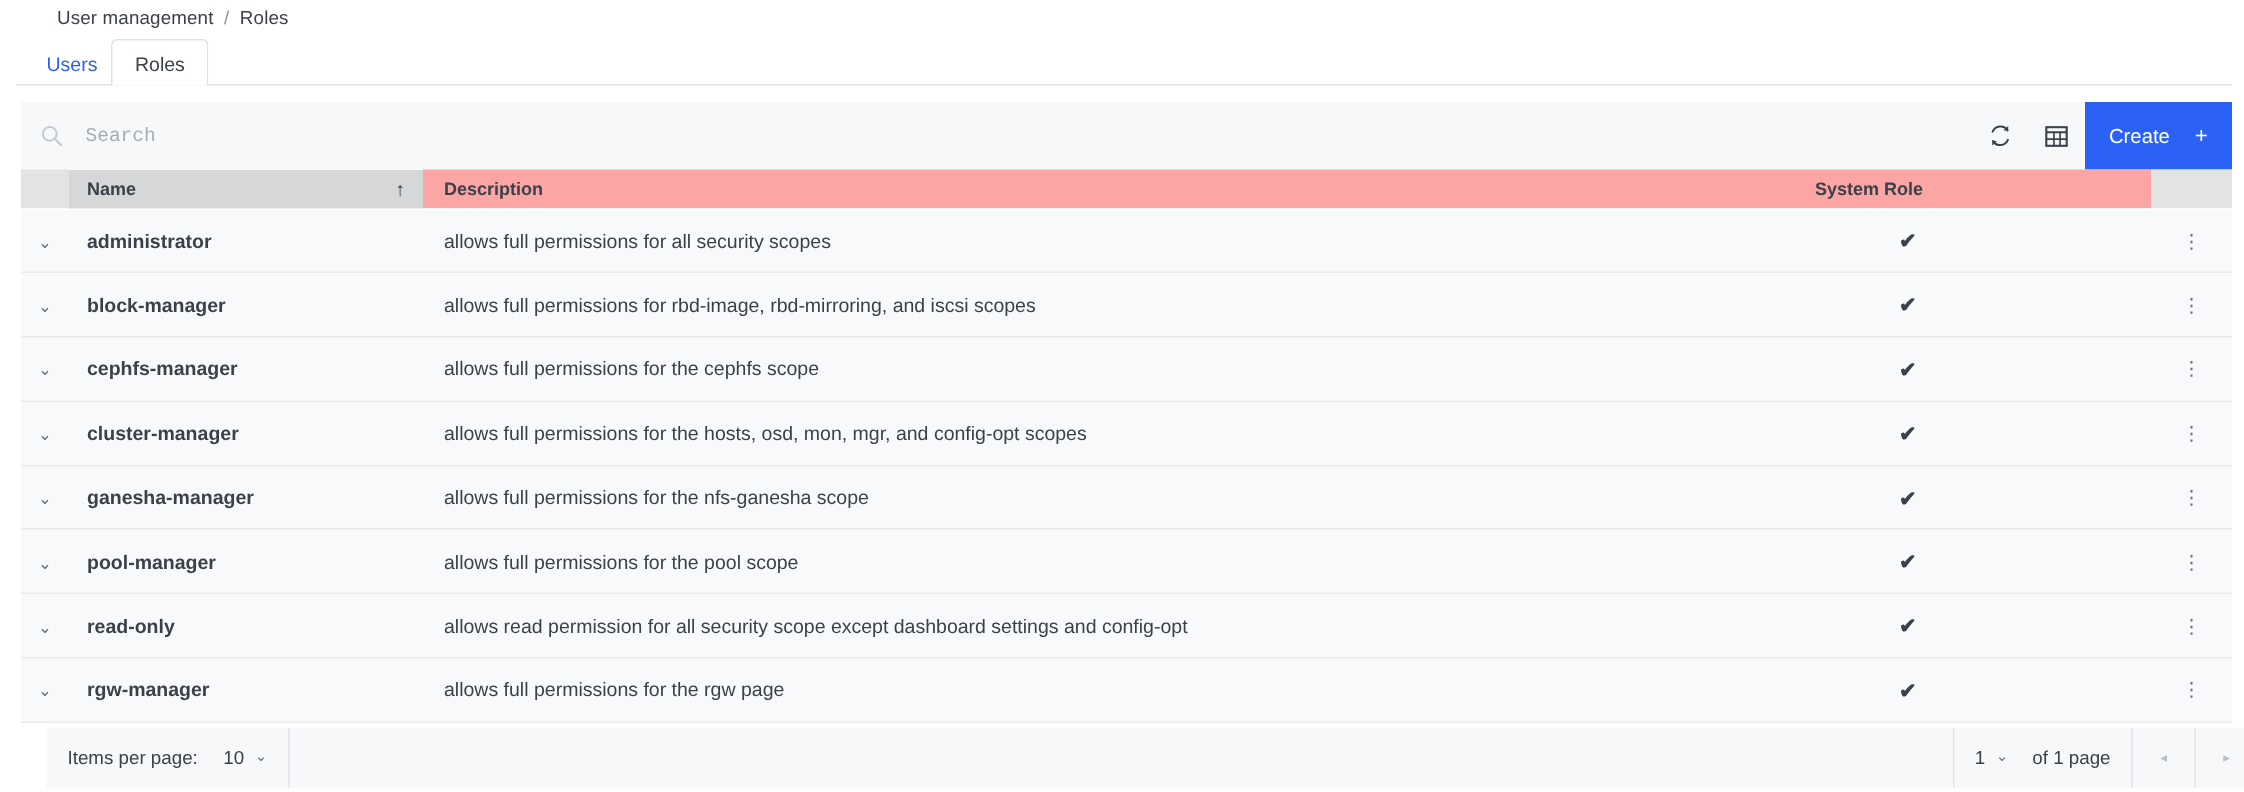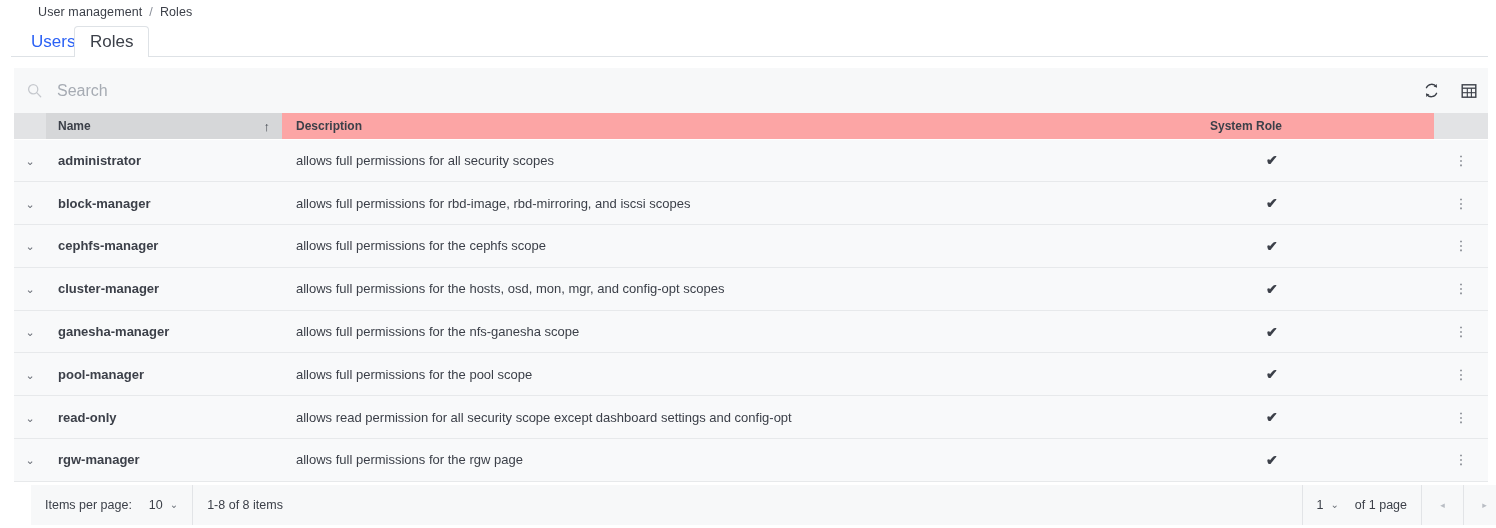--- a/index.html
+++ b/index.html
@@ -56,21 +56,21 @@
     height: 1px;
     background: #dee2e6;
   }
   .tab {
     position: absolute;
     bottom: 0;
     height: 31px;
     display: flex;
     align-items: center;
     justify-content: center;
-    font-size: 17px;
+    font-size: 13px;
     padding: 0 15px;
     border: 1px solid transparent;
     border-bottom: none;
     border-radius: 4px 4px 0 0;
     cursor: pointer;
     white-space: nowrap;
   }
   .tab.inactive {
     left: 15px;
     color: #2b61f5;
@@ -105,22 +105,22 @@
     width: 15px;
     height: 15px;
     flex: 0 0 auto;
     opacity: .45;
     margin-right: 15px;
   }
   .search-input {
     border: none;
     outline: none;
     background: transparent;
-    font-family: Liberation Sans, sans-serif;
-    font-size: 16px;
+    font-family: Liberation Mono, monospace;
+    font-size: 13px;
     color: #1d4ed8;
     width: 100%;
     padding: 0;
     height: 22px;
   }
   .search-input::placeholder { color: #a6abb3; }
 
   .tool-btn {
     flex: 0 0 auto;
     width: 38px;
@@ -317,20 +317,24 @@
     <div class="tool-btn">
       <svg width="16" height="16" viewBox="0 0 16 16">
         <rect x="1.2" y="1.8" width="13.6" height="12.4" fill="none" stroke="#3c4049" stroke-width="1.4"></rect>
         <line x1="1.2" y1="5.2" x2="14.8" y2="5.2" stroke="#3c4049" stroke-width="1.3"></line>
         <line x1="6.3" y1="5.2" x2="6.3" y2="14.2" stroke="#3c4049" stroke-width="1.1"></line>
         <line x1="10.4" y1="5.2" x2="10.4" y2="14.2" stroke="#3c4049" stroke-width="1.1"></line>
         <line x1="1.2" y1="9.7" x2="14.8" y2="9.7" stroke="#3c4049" stroke-width="1.1"></line>
       </svg>
     </div>
 
+    <button class="create-btn">
+      <span>Create</span>
+      <span class="plus">+</span>
+    </button>
   </div>
 
   <table class="table">
     <thead>
       <tr>
         <th class="col-exp"></th>
         <th class="col-name">
           <span>Name</span>
           <span class="sort-arrow">↑</span>
         </th>
@@ -400,21 +404,20 @@
   </table>
 
   <div class="footer">
     <div class="f-seg divider-right">
       <span>Items per page:</span>
       <span class="mini-select">
         <span>10</span>
         <span class="caret">⌄</span>
       </span>
     </div>
-    <div class="f-seg">1-8 of 8 items</div>
     <div class="f-spacer"></div>
     <div class="f-seg divider-left">
       <span class="mini-select" style="margin-left:0">
         <span>1</span>
         <span class="caret">⌄</span>
       </span>
       <span style="margin-left:16px">of 1 page</span>
     </div>
     <div class="page-arrow divider-left" style="border-left:1px solid #e2e4e7">
       <span>◂</span>

